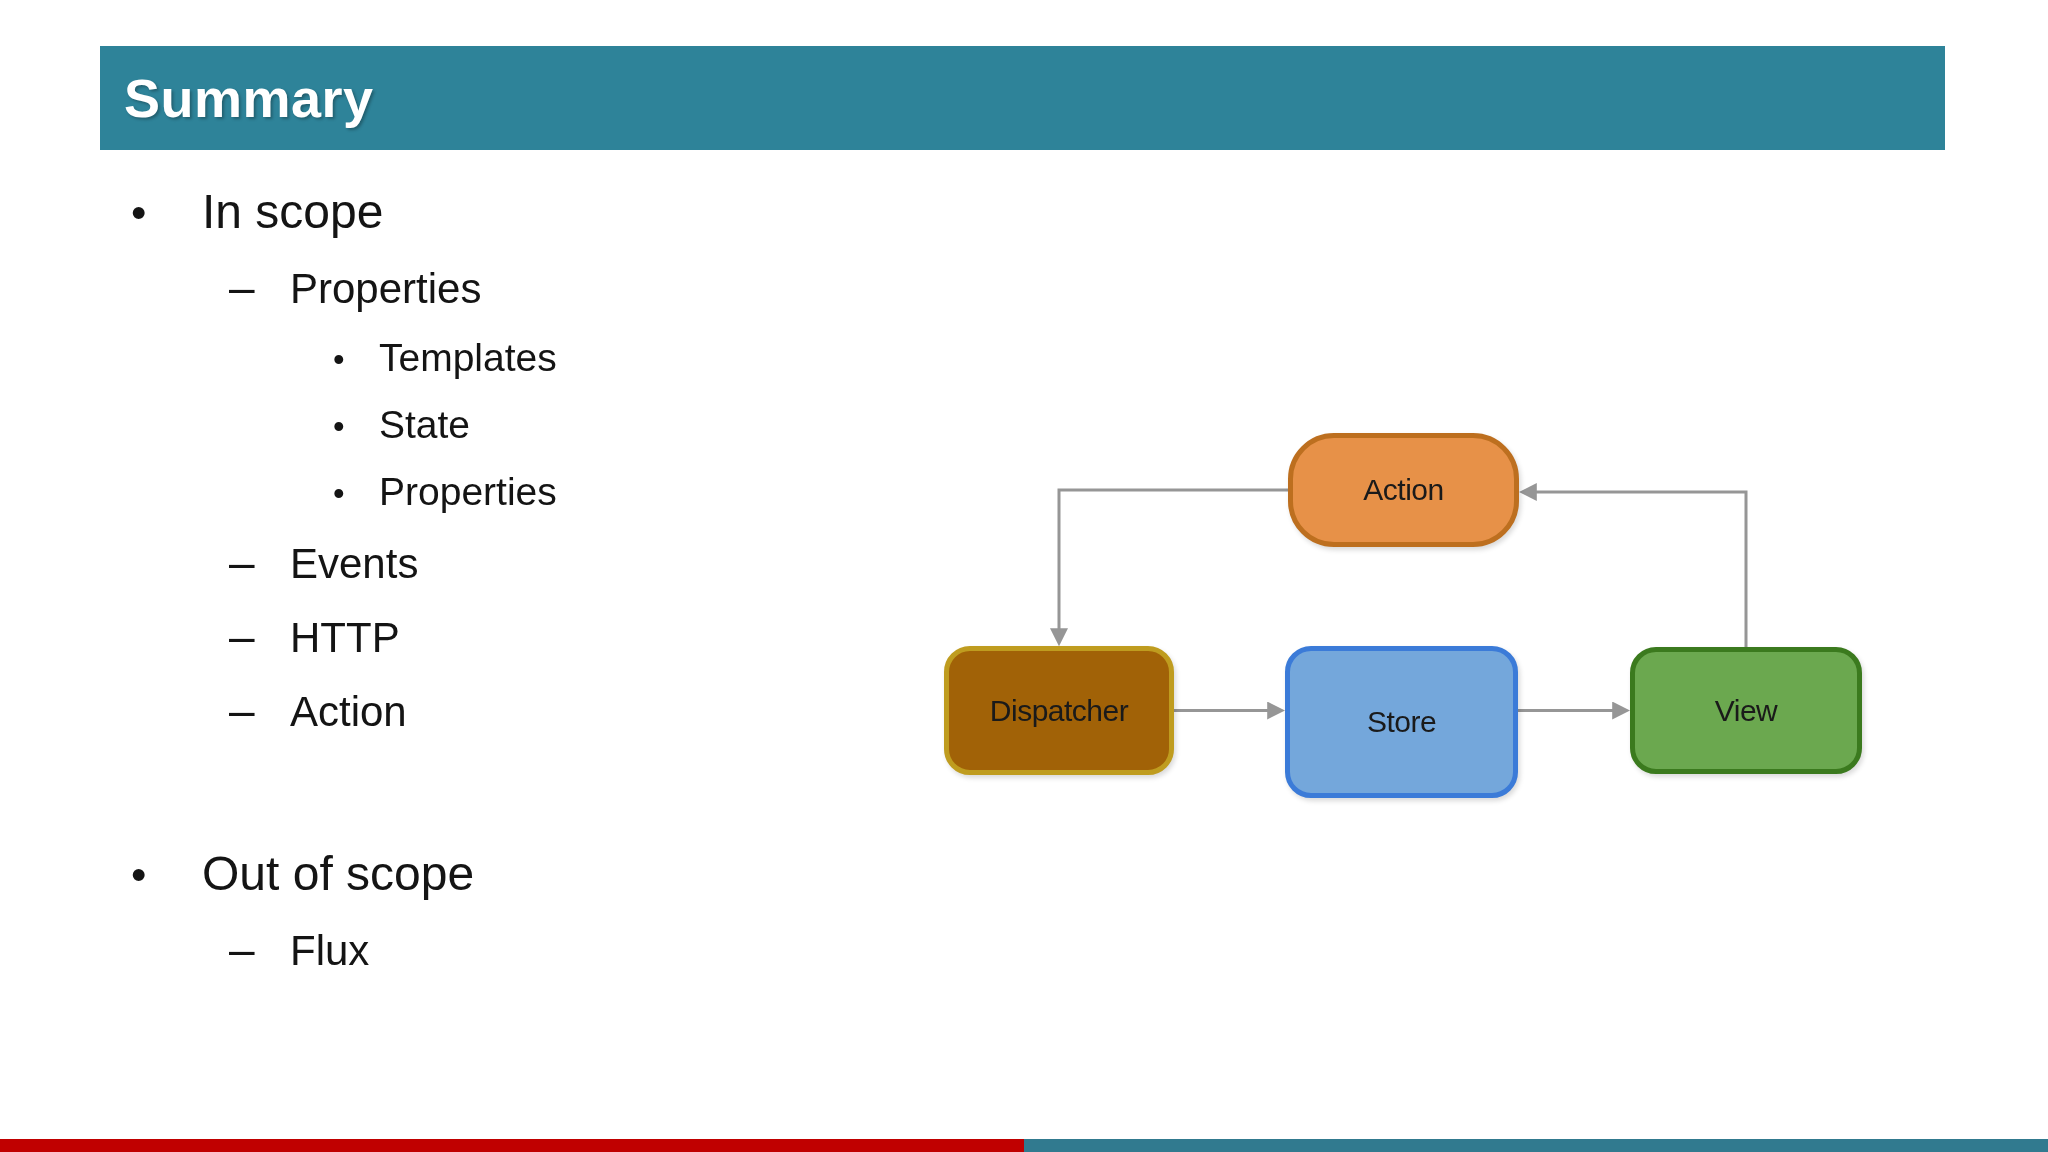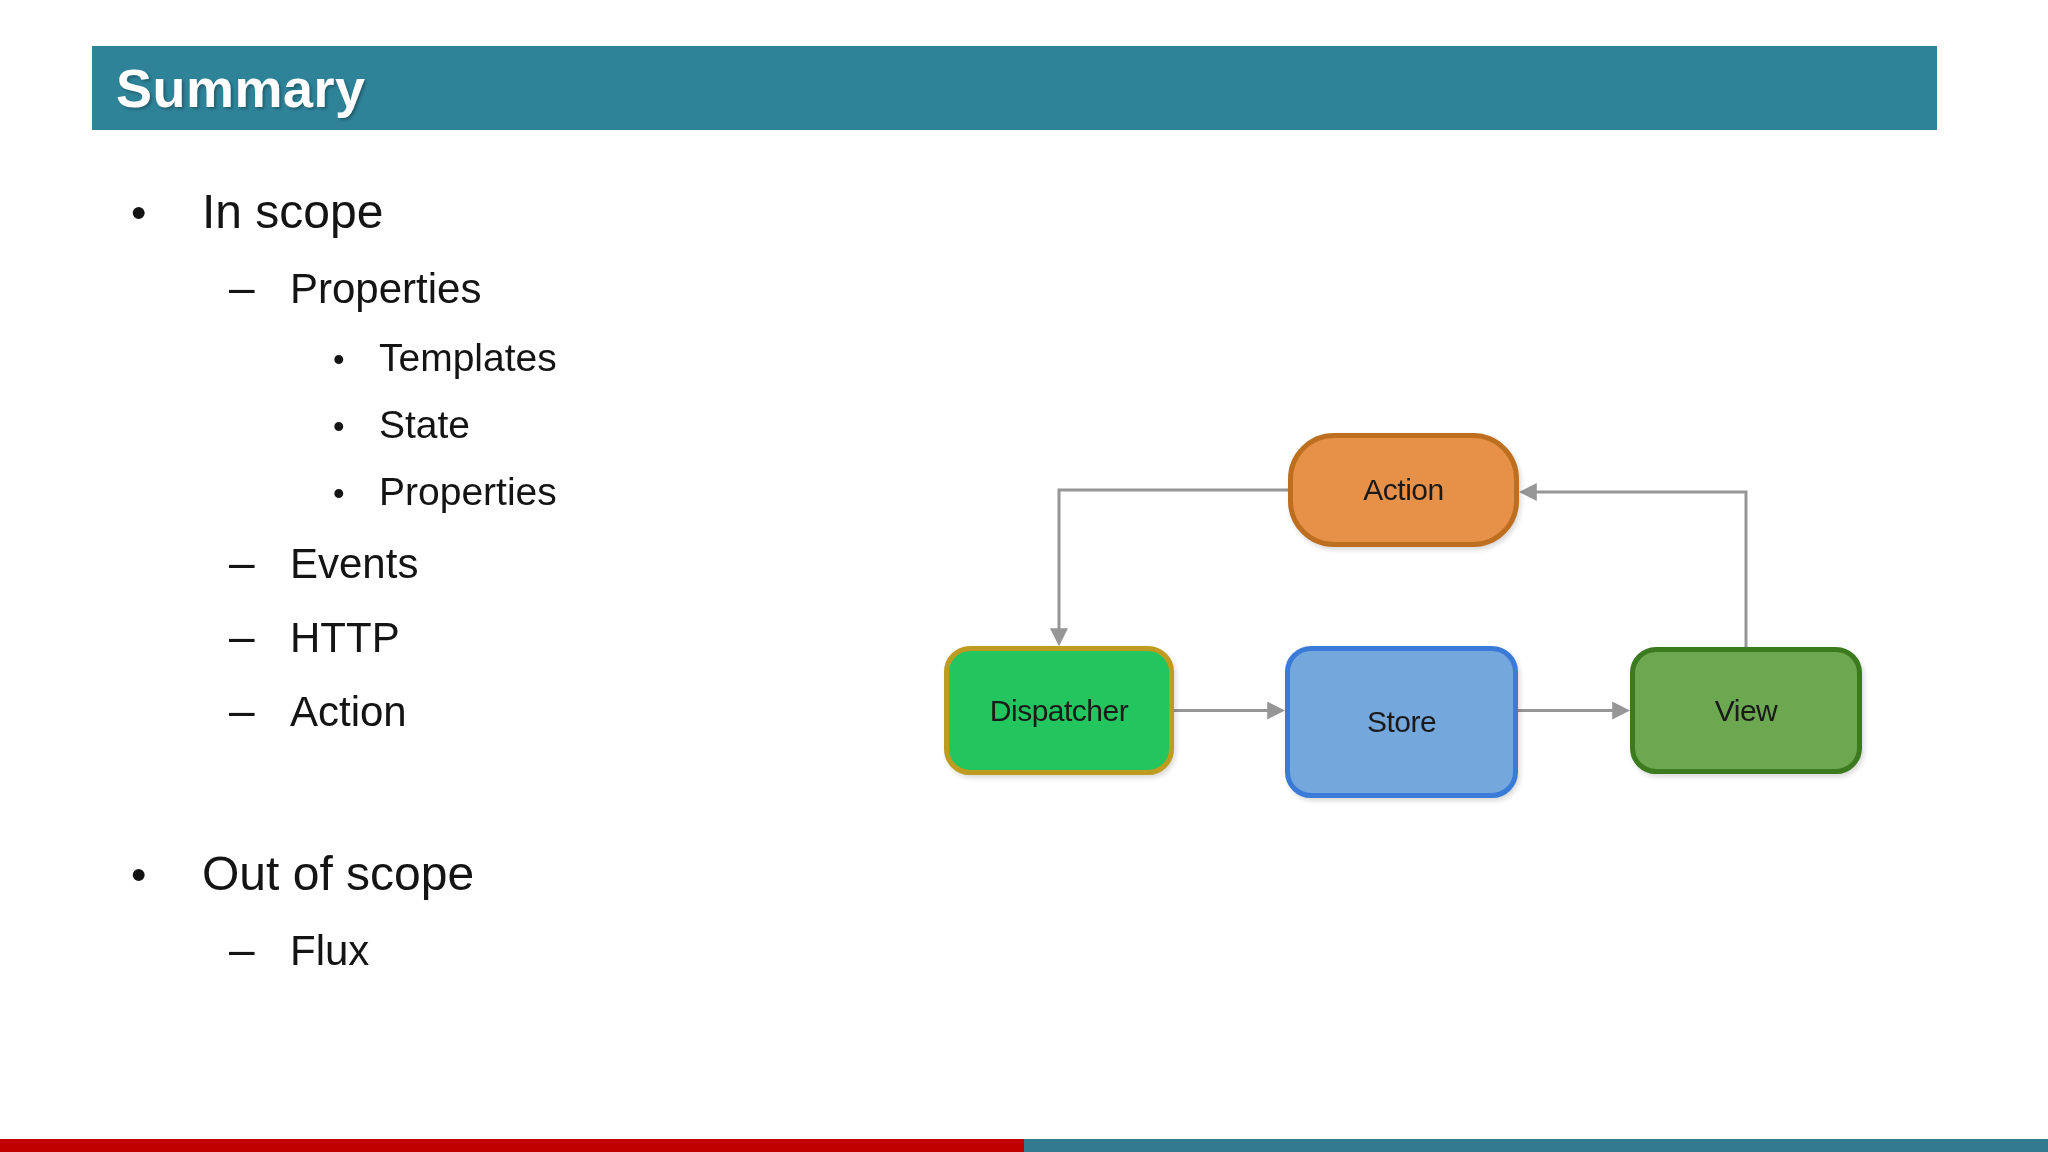--- a/index.html
+++ b/index.html
@@ -9,22 +9,22 @@
     height: 1152px;
     background: #ffffff;
     overflow: hidden;
     font-family: "Liberation Sans", sans-serif;
     color: #141414;
   }
 
   
   .title-bar {
     position: absolute;
-    left: 92px; top: 46px;
-    width: 1845px; height: 84px;
+    left: 100px; top: 46px;
+    width: 1845px; height: 104px;
     display: flex; align-items: center;
     box-sizing: border-box;
     padding-left: 24px;
   }
   .title-bar .title-text {
     color: #ffffff;
     font-size: 54px;
     font-weight: bold;
     letter-spacing: 0.5px;
     text-shadow: 2px 2px 3px rgba(0,0,0,0.28);
@@ -131,21 +131,21 @@
         </marker>
       </defs>
     <path class="edge" d="M 1272 490 H 1043 V 630" stroke="#969696" marker-end="url(#ah)"></path>
         <path class="edge" d="M 1158 710.5 H 1253" stroke="#969696" marker-end="url(#ah)"></path>
         <path class="edge" d="M 1502 710.5 H 1598" stroke="#969696" marker-end="url(#ah)"></path>
         <path class="edge" d="M 1730 647 V 492 H 1519" stroke="#969696" marker-end="url(#ah)"></path>
       </svg>
   <div class="node" style="left: 1272px; top: 433px; width: 231px; height: 114px; border-radius: 46px; background: rgb(231, 145, 72); border-color: rgb(189, 111, 31);">
         <span>Action</span>
       </div>
-      <div class="node" style="left: 928px; top: 646px; width: 230px; height: 129px; border-radius: 26px; background: #22c55e; border-color: rgb(191, 156, 31); justify-content: center;">
+      <div class="node" style="left: 928px; top: 646px; width: 230px; height: 129px; border-radius: 26px; background: #a16207; border-color: rgb(191, 156, 31); justify-content: center;">
         <span>Dispatcher</span>
       </div>
       <div class="node" style="left: 1269px; top: 646px; width: 233px; height: 152px; border-radius: 26px; background: rgb(116, 167, 219); border-color: rgb(59, 123, 216);">
         <span>Store</span>
       </div>
       <div class="node" style="left: 1614px; top: 647px; width: 232px; height: 127px; border-radius: 26px; background: rgb(107, 168, 79); border-color: rgb(59, 122, 30);">
         <span>View</span>
       </div>
     </div>
 

